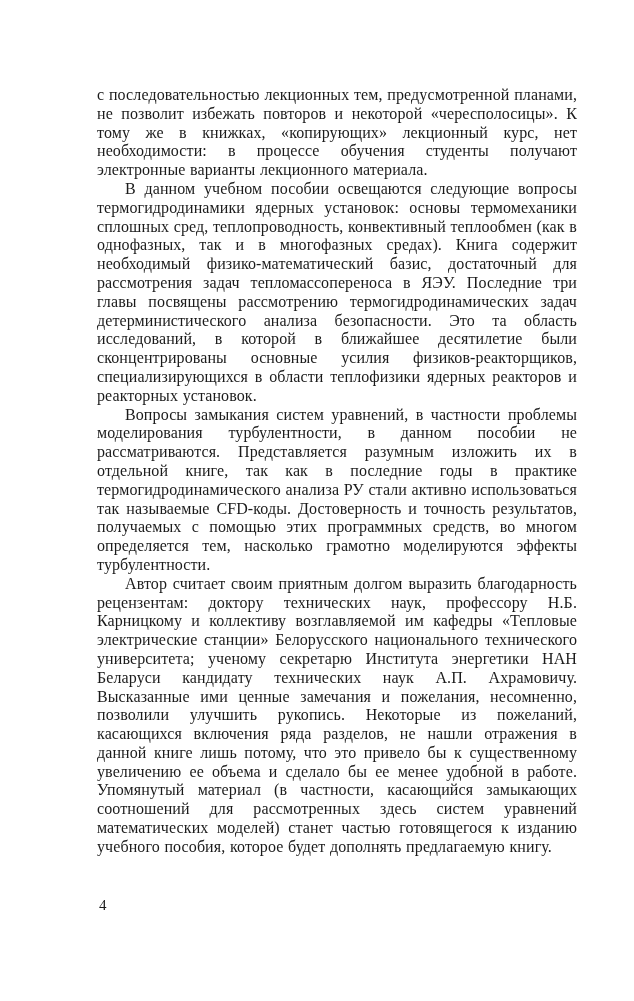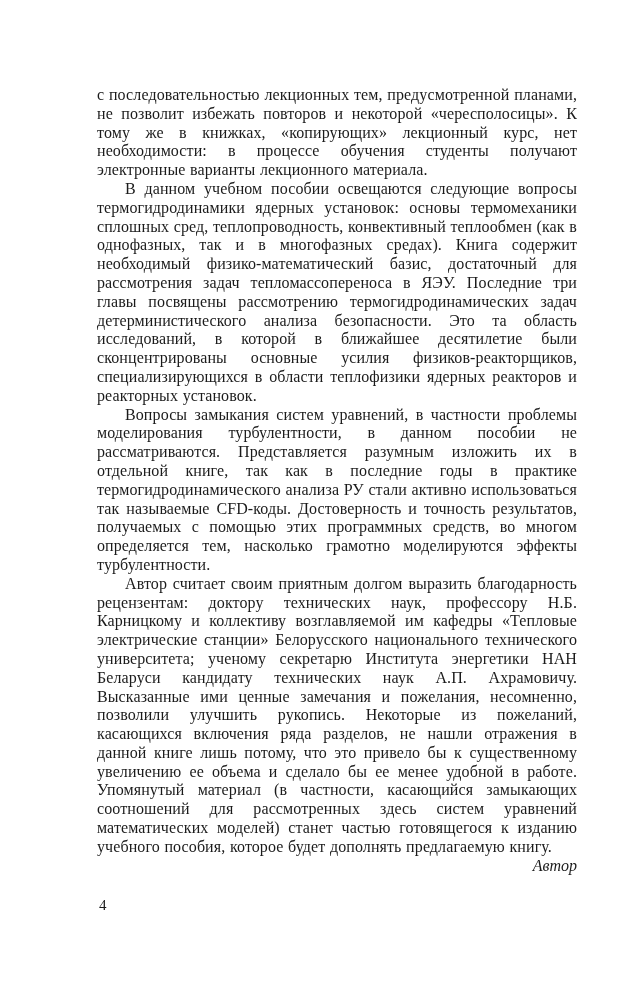--- a/index.html
+++ b/index.html
@@ -60,16 +60,15 @@
 </style>
 </head>
 <body>
 
 <div class="page">
   <div class="text-block">
     <p class="para no-indent">с последовательностью лекционных тем, предусмотренной планами, не позволит избежать повторов и некоторой «чересполосицы». К тому же в книжках, «копирующих» лекционный курс, нет необходимости: в процессе обучения студенты получают электронные варианты лекционного материала.</p>
     <p class="para">В данном учебном пособии освещаются следующие вопросы термогидродинамики ядерных установок: основы термомеханики сплошных сред, теплопроводность, конвективный теплообмен (как в однофазных, так и в многофазных средах). Книга содержит необходимый физико-математический базис, достаточный для рассмотрения задач тепломассопереноса в ЯЭУ. Последние три главы посвящены рассмотрению термогидродинамических задач детерминистического анализа безопасности. Это та область исследований, в которой в ближайшее десятилетие были сконцентрированы основные усилия физиков-реакторщиков, специализирующихся в области теплофизики ядерных реакторов и реакторных установок.</p>
     <p class="para">Вопросы замыкания систем уравнений, в частности проблемы моделирования турбулентности, в данном пособии не рассматриваются. Представляется разумным изложить их в отдельной книге, так как в последние годы в практике термогидродинамического анализа РУ стали активно использоваться так называемые CFD-коды. Достоверность и точность результатов, получаемых с помощью этих программных средств, во многом определяется тем, насколько грамотно моделируются эффекты турбулентности.</p>
     <p class="para">Автор считает своим приятным долгом выразить благодарность рецензентам: доктору технических наук, профессору Н.Б. Карницкому и коллективу возглавляемой им кафедры «Тепловые электрические станции» Белорусского национального технического университета; ученому секретарю Института энергетики НАН Беларуси кандидату технических наук А.П. Ахрамовичу. Высказанные ими ценные замечания и пожелания, несомненно, позволили улучшить рукопись. Некоторые из пожеланий, касающихся включения ряда разделов, не нашли отражения в данной книге лишь потому, что это привело бы к существенному увеличению ее объема и сделало бы ее менее удобной в работе. Упомянутый материал (в частности, касающийся замыкающих соотношений для рассмотренных здесь систем уравнений математических моделей) станет частью готовящегося к изданию учебного пособия, которое будет дополнять предлагаемую книгу.</p>
-    <p class="signature">Автор</p>
   </div>
   <div class="page-number">4</div>
 </div>
 
 </body></html>

